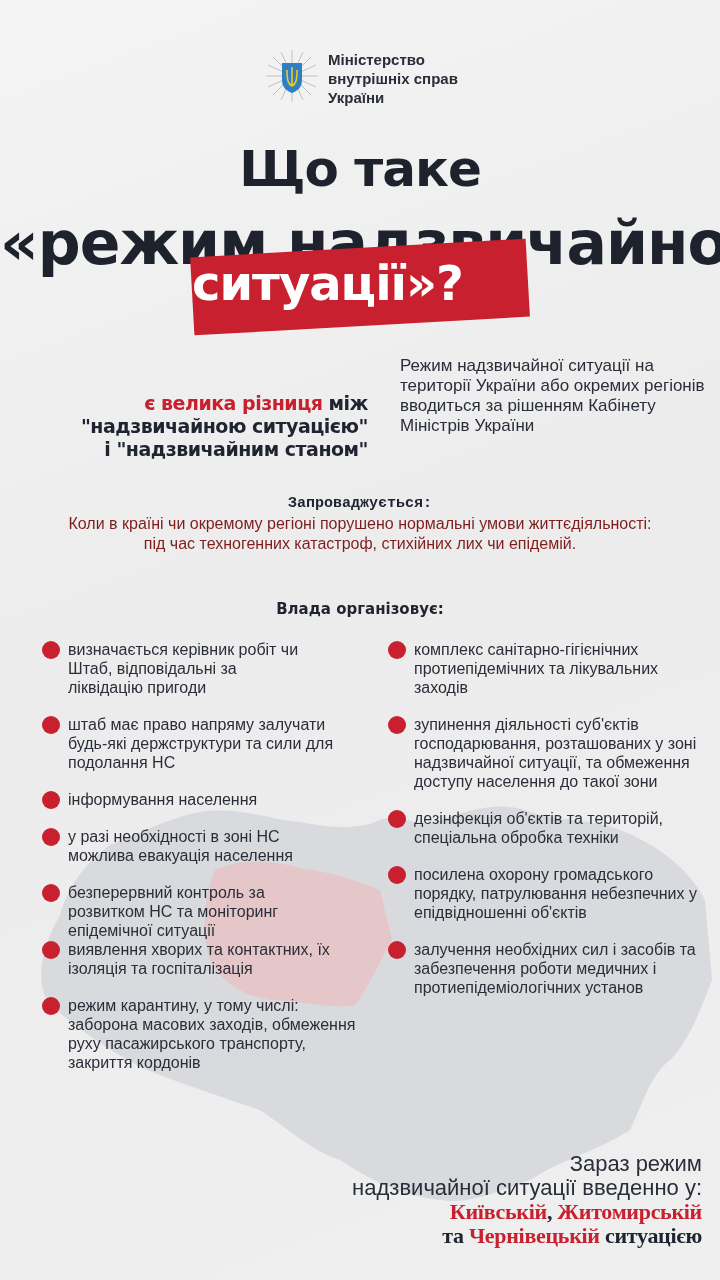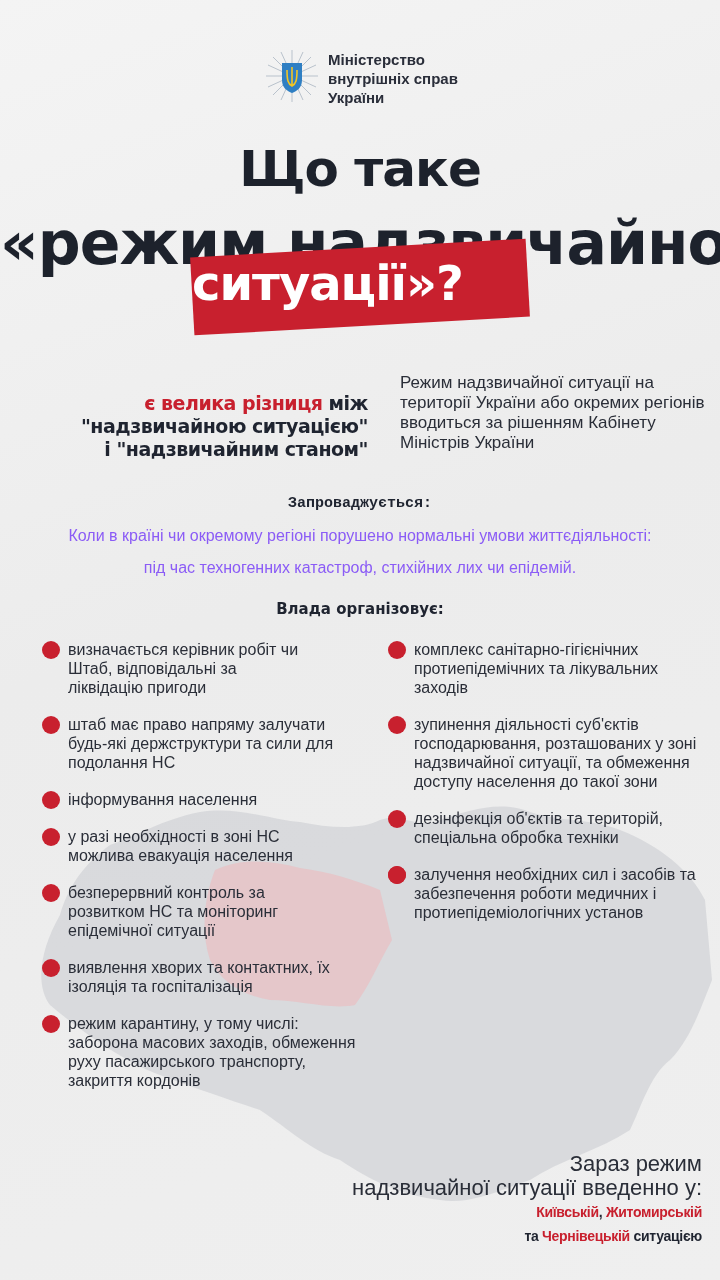--- a/index.html
+++ b/index.html
@@ -21,36 +21,36 @@
   .title .l1 { font-size:50px; line-height:58px; }
   .title .l2 { font-size:60px; line-height:58px; margin-top:16px; white-space:nowrap; }
   .banner {
     left:192px; top:248px; width:336px; height:78px; background:#c8202e;
     transform: rotate(-3.2deg); transform-origin:center; z-index:1;
   }
   .banner-text { left:192px; top:246px; width:336px; font-family:"DejaVu Sans", sans-serif; font-weight:bold; font-size:48px; line-height:74px; color:#ffffff; z-index:2; letter-spacing:-1px;}
   
   .diff { left:40px; top:392px; width:328px; text-align:right; font-family:"DejaVu Sans", sans-serif; font-weight:bold; font-size:19px; line-height:23px; color:#1f2430; letter-spacing:-0.5px; }
   .diff .red { color:#c8202e; }
-  .intro { left:400px; top:373px; width:310px; font-size:17px; line-height:20px; color:#2a2e38; }
+  .intro { left:400px; top:356px; width:310px; font-size:17px; line-height:20px; color:#2a2e38; }
   
   .introduced { left:0; width:720px; top:494px; text-align:center; }
   .introduced .h { font-family:Liberation Mono, monospace; font-weight:bold; font-size:15px; line-height:20px; color:#1f2430; }
-  .introduced .t { font-size:16px; line-height:20px; color:#8b5cf6;margin-top:12px; }
+  .introduced .t { font-size:16px; line-height:20px; color:#7f1d1d; }
   .power-title { left:0; width:720px; top:600px; text-align:center; font-family:"DejaVu Sans", sans-serif; font-weight:bold; font-size:15px; color:#1f2430; }
   
   .list { position:absolute; z-index:1; margin:0; padding:0; list-style:none; }
   .list.left { left:42px; top:640px; width:330px; }
   .list.right { left:388px; top:640px; width:325px; }
   .item { position:relative; padding-left:26px; font-size:16px; line-height:19px; color:#2a2e38; }
   .dot { position:absolute; left:0; top:1px; width:18px; height:18px; border-radius:50%; background:#c8202e; }
   
   .footer { right:18px; top:1152px; text-align:right; }
   .footer .f1 { font-size:22px; line-height:24px; color:#2a2e38; }
-  .footer .f2 { font-family:Liberation Sans, sans-serif; font-weight:bold; font-size:14px; line-height:24px; color:#1f2430; letter-spacing:-0.3px; }
+  .footer .f2 { font-family:Liberation Serif, serif; font-weight:bold; font-size:22px; line-height:24px; color:#1f2430; letter-spacing:-0.3px; }
   .red { color:#c8202e; }
 </style>
 </head>
 <body>
 
 <svg class="map" viewBox="0 0 720 1280">
   <path d="M60,915 C70,880 90,860 110,845 C140,835 160,820 200,812 C240,806 270,820 300,822 C330,828 360,830 380,820 C400,812 420,830 440,820 C470,810 500,800 530,812 C560,822 590,818 620,830 C660,846 690,870 705,900 L712,980 C700,1010 690,1040 670,1060 C650,1075 640,1110 630,1130 C600,1150 560,1160 530,1180 C500,1190 470,1205 440,1200 C400,1195 370,1180 340,1160 C310,1150 290,1130 260,1110 C230,1100 200,1090 160,1075 C120,1060 80,1030 50,1005 C35,985 40,950 60,915 Z" fill="#d2d3d7" opacity="0.75"></path>
   <path d="M215,870 C240,858 270,860 300,868 C330,872 355,880 380,890 L392,940 C380,960 370,985 355,1005 C330,1010 300,1000 270,1000 C240,995 220,980 210,960 C200,930 205,895 215,870 Z" fill="#e6c3c7" opacity="0.85"></path>
 </svg>
 
@@ -94,30 +94,30 @@
   <div class="t">під час техногенних катастроф, стихійних лих чи епідемій.</div>
 </div>
 
 <div class="layer power-title">Влада організовує:</div>
 
 <ul class="list left">
   <li class="item" style="margin-bottom:18px;width:245px"><span class="dot"></span><span>визначається керівник робіт чи Штаб, відповідальні за ліквідацію пригоди</span></li>
   <li class="item" style="margin-bottom:18px;width:280px"><span class="dot"></span><span>штаб має право напряму залучати будь-які держструктури та сили для подолання НС</span></li>
   <li class="item" style="margin-bottom:18px"><span class="dot"></span><span>інформування населення</span></li>
   <li class="item" style="margin-bottom:18px;width:270px"><span class="dot"></span><span>у разі необхідності в зоні НС можлива евакуація населення</span></li>
-  <li class="item" style="margin-bottom:18px;width:260px"><span class="dot"></span><span>безперервний контроль за розвитком НС та моніторинг епідемічної ситуації</span></li>
+  <li class="item" style="width:260px"><span class="dot"></span><span>безперервний контроль за розвитком НС та моніторинг епідемічної ситуації</span></li>
   <li class="item" style="margin-bottom:18px;width:300px"><span class="dot"></span><span>виявлення хворих та контактних, їх ізоляція та госпіталізація</span></li>
   <li class="item" style="width:290px"><span class="dot"></span><span>режим карантину, у тому числі: заборона масових заходів, обмеження руху пасажирського транспорту, закриття кордонів</span></li>
 </ul>
 
 <ul class="list right">
   <li class="item" style="margin-bottom:18px;width:300px"><span class="dot"></span><span>комплекс санітарно-гігієнічних протиепідемічних та лікувальних заходів</span></li>
   <li class="item" style="margin-bottom:18px;width:300px"><span class="dot"></span><span>зупинення діяльності суб'єктів господарювання, розташованих у зоні надзвичайної ситуації, та обмеження доступу населення до такої зони</span></li>
   <li class="item" style="margin-bottom:18px;width:300px"><span class="dot"></span><span>дезінфекція об'єктів та територій, спеціальна обробка техніки</span></li>
-  <li class="item" style="margin-bottom:18px;width:290px"><span class="dot"></span></li>
+  <li class="item" style="margin-bottom:18px;width:290px"><span class="dot"></span><span>посилена охорону громадського порядку, патрулювання небезпечних у епідвідношенні об'єктів</span></li>
   <li class="item" style="width:310px"><span class="dot"></span><span>залучення необхідних сил і засобів та забезпечення роботи медичних і протиепідеміологічних установ</span></li>
 </ul>
 
 <div class="layer footer">
   <div class="f1">Зараз режим</div>
   <div class="f1">надзвичайної ситуації введенно у:</div>
   <div class="f2"><span class="red">Київській</span><span>, </span><span class="red">Житомирській</span></div>
   <div class="f2"><span>та </span><span class="red">Чернівецькій</span><span> ситуацією</span></div>
 </div>
 

